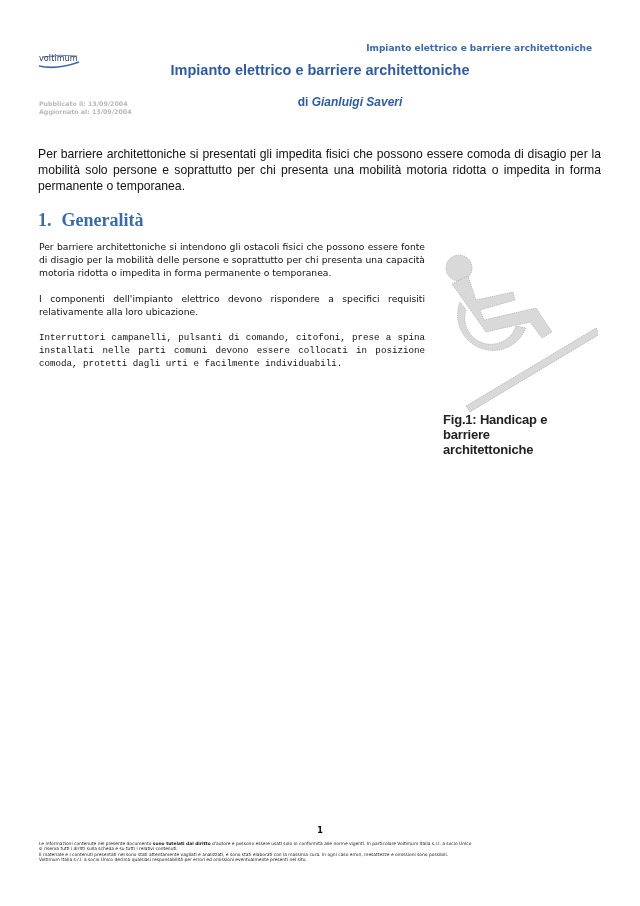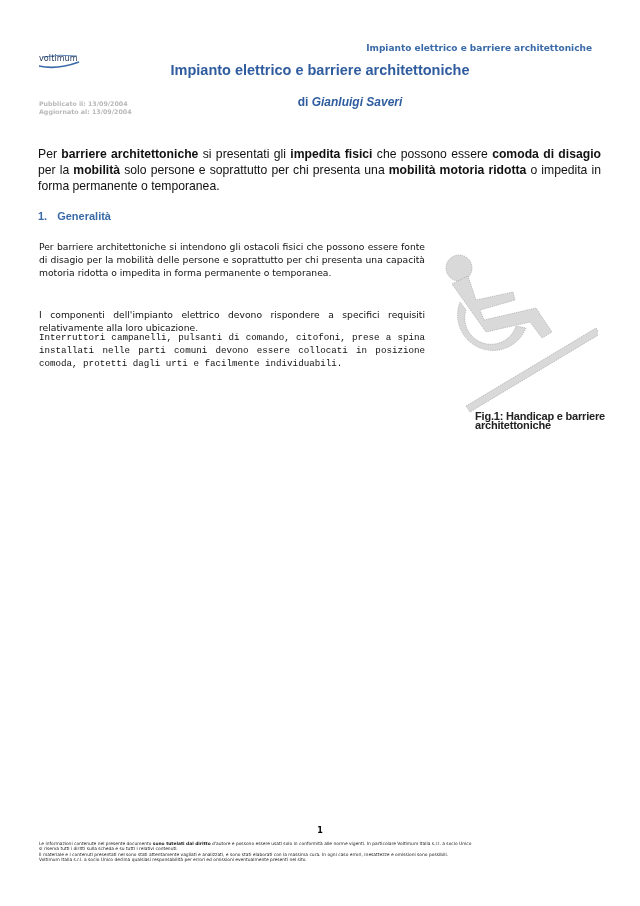--- a/index.html
+++ b/index.html
@@ -13,32 +13,32 @@
     .running-header { right: 48px; top: 43px; font-family: "DejaVu Sans", sans-serif; font-weight: bold; font-size: 9px; color: #3a6aa8; white-space: nowrap; }
 
     .doc-title { left: 0; width: 640px; top: 62px; text-align: center; font-family: "Liberation Sans", sans-serif; font-weight: bold; font-size: 14.5px; color: #2f5c9e; }
 
     .meta { left: 39px; top: 100px; font-family: "DejaVu Sans", sans-serif; font-weight: bold; font-size: 6.3px; color: #b8b8b8; line-height: 8px; }
 
     .byline { left: 0; width: 640px; top: 95px; padding-left: 60px; box-sizing: border-box; text-align: center; font-family: "Liberation Sans", sans-serif; font-weight: bold; font-size: 12px; color: #2f5c9e; }
     .byline em { font-style: italic; }
 
     .intro { left: 38px; top: 146px; width: 563px; font-family: "Liberation Sans", sans-serif; font-size: 12.2px; line-height: 16px; text-align: justify; color: #111; }
-    .intro b { font-weight: bold; }
+    .intro b { font-weight: normal; }
 
-    .section-heading { left: 38px; top: 210px; font-family: Liberation Sans, sans-serif; font-weight: bold; font-size: 11px; color: #3a6aa8; }
+    .section-heading { left: 38px; top: 210px; font-family: Liberation Serif, serif; font-weight: bold; font-size: 18px; color: #3a6aa8; }
     .section-heading .num { margin-right: 10px; }
 
     .para { left: 39px; width: 386px; font-family: "DejaVu Sans", sans-serif; font-size: 9.2px; line-height: 13px; text-align: justify; color: #111; }
     .p1 { top: 240px; }
-    .p2 { top: 308px; }
+    .p2 { top: 292px; }
     .p3 { top: 331px; font-family: Liberation Mono, monospace; }
 
     .figure { left: 438px; top: 240px; width: 160px; height: 172px; }
-    .fig-caption { left: 443px; top: 412px; width: 140px; font-family: "Liberation Sans", sans-serif; font-weight: bold; font-size: 11px; line-height: 9px; color: #222; letter-spacing: -0.2px; margin-left: 32px; }
+    .fig-caption { left: 443px; top: 412px; width: 140px; font-family: "Liberation Sans", sans-serif; font-weight: bold; font-size: 13px; line-height: 15px; color: #222; letter-spacing: -0.2px; }
 
     .page-number { left: 0; width: 640px; top: 826px; text-align: center; font-family: "DejaVu Sans", sans-serif; font-weight: bold; font-size: 8px; }
 
     .disclaimer { left: 39px; top: 841px; width: 570px; font-family: "DejaVu Sans", sans-serif; font-size: 4.4px; line-height: 5.4px; color: #222; }
     .disclaimer b { font-weight: bold; }
     .disclaimer div { white-space: nowrap; }
   </style>
 </head>
 <body>
 

